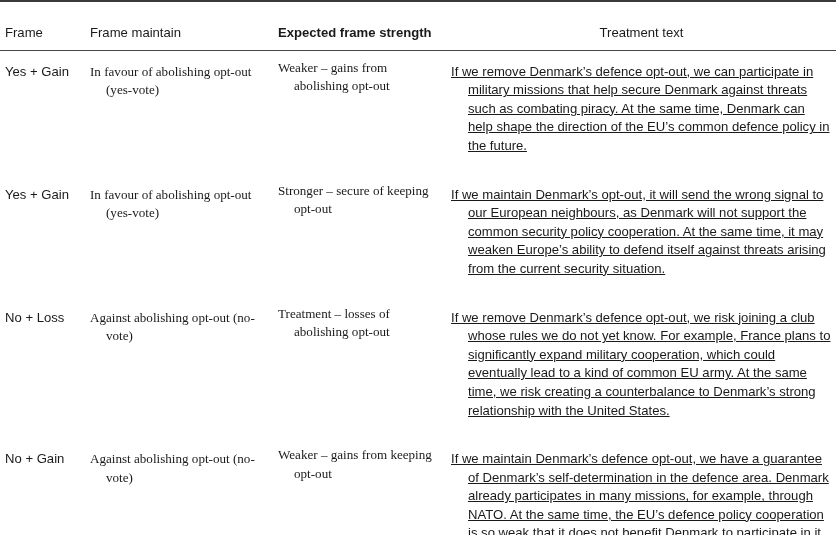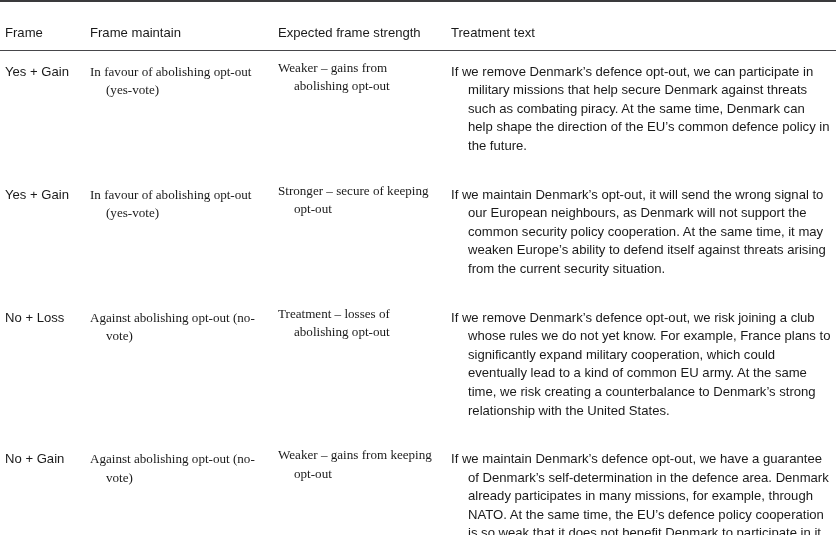--- a/index.html
+++ b/index.html
@@ -56,38 +56,39 @@
 
   
   col.c1 { width: 85px; }
   col.c2 { width: 189px; }
   col.c3 { width: 169px; }
   col.c4 { width: 393px; }
 
   
   .th-frame      { padding: 22px 6px 7px 5px; }
   .th-direction  { padding: 22px 10px 7px 5px; }
-  .th-strength   { padding: 18px 10px 7px 4px; }
-  .th-treatment  { padding: 22px 4px 7px 8px; }
+  .th-strength   { padding: 18px 10px 7px 4px; font-weight: bold; }
+  .th-treatment  { padding: 22px 4px 7px 8px; text-align: center; }
 
   
   .td-frame     { padding: 12px 6px 0 5px; white-space: nowrap; }
   .td-direction { padding: 12px 10px 0 5px; }
   .td-strength  { padding: 8px 10px 0 4px; }
   .td-treatment { padding: 12px 3px 0 8px; }
 
   
   .hang {
     padding-left: 16px;
     text-indent: -16px;
     font-family: Liberation Serif, serif;
   }
   .hang-treat {
     padding-left: 17px;
     text-indent: -17px;
+    text-decoration: underline;
   }
 
   tbody tr.row-spacer td { height: 18px; padding: 0; }
 
   tbody tr:last-child .td-frame,
   tbody tr:last-child .td-direction,
   tbody tr:last-child .td-strength,
   tbody tr:last-child .td-treatment {
     padding-bottom: 8px;
   }

